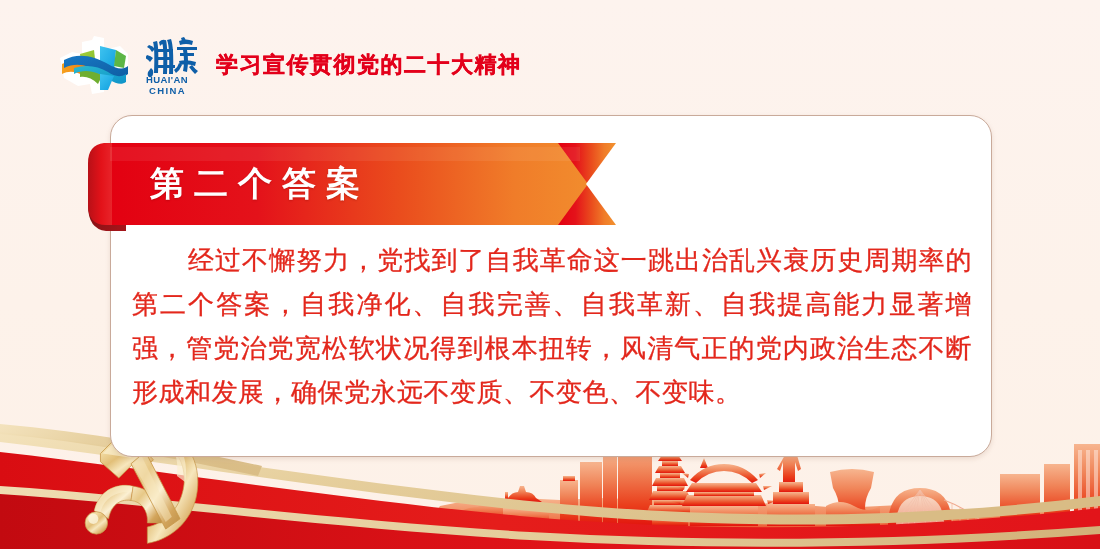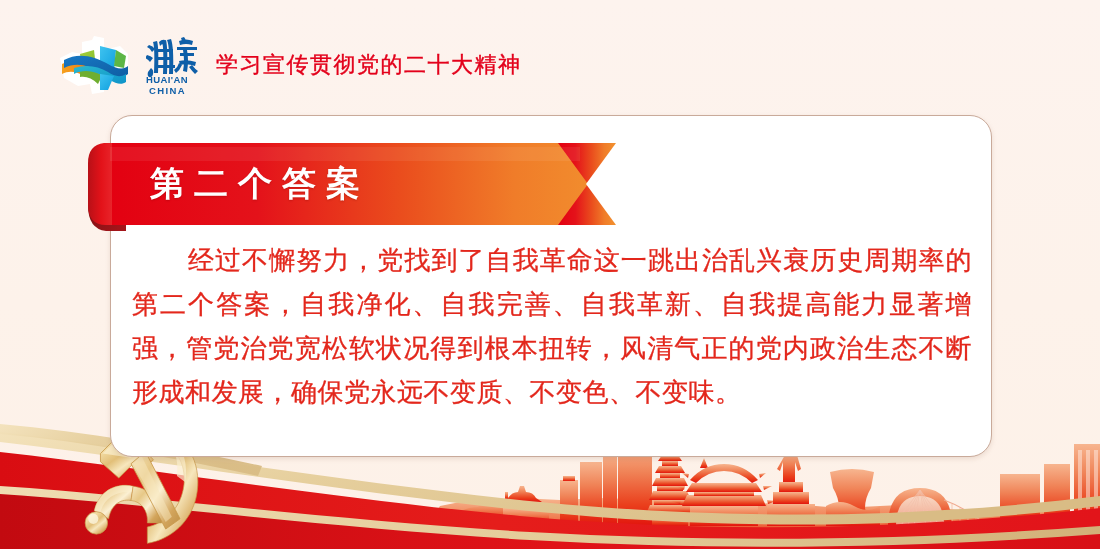--- a/index.html
+++ b/index.html
@@ -20,21 +20,21 @@
 
   
   #header{
     position:absolute; left:58px; top:34px;
     display:flex; align-items:center; gap:16px;
     z-index:6;
   }
   #logo-mark{ width:72px; height:62px; display:block; }
   #logo-cn{ width:54px; height:60px; display:block; }
   #header-title{
-    font-size:22px; font-weight:normal; letter-spacing:1.5px;
+    font-size:22px; font-weight:bold; letter-spacing:1.5px;
     color:#e3001b; white-space:nowrap;
     -webkit-text-stroke:0.4px #e3001b;
   }
 
   
   #card{
     position:absolute; left:110px; top:115px;
     width:882px; height:342px;
     background:#ffffff;
     border:1px solid #c9aa9a;

